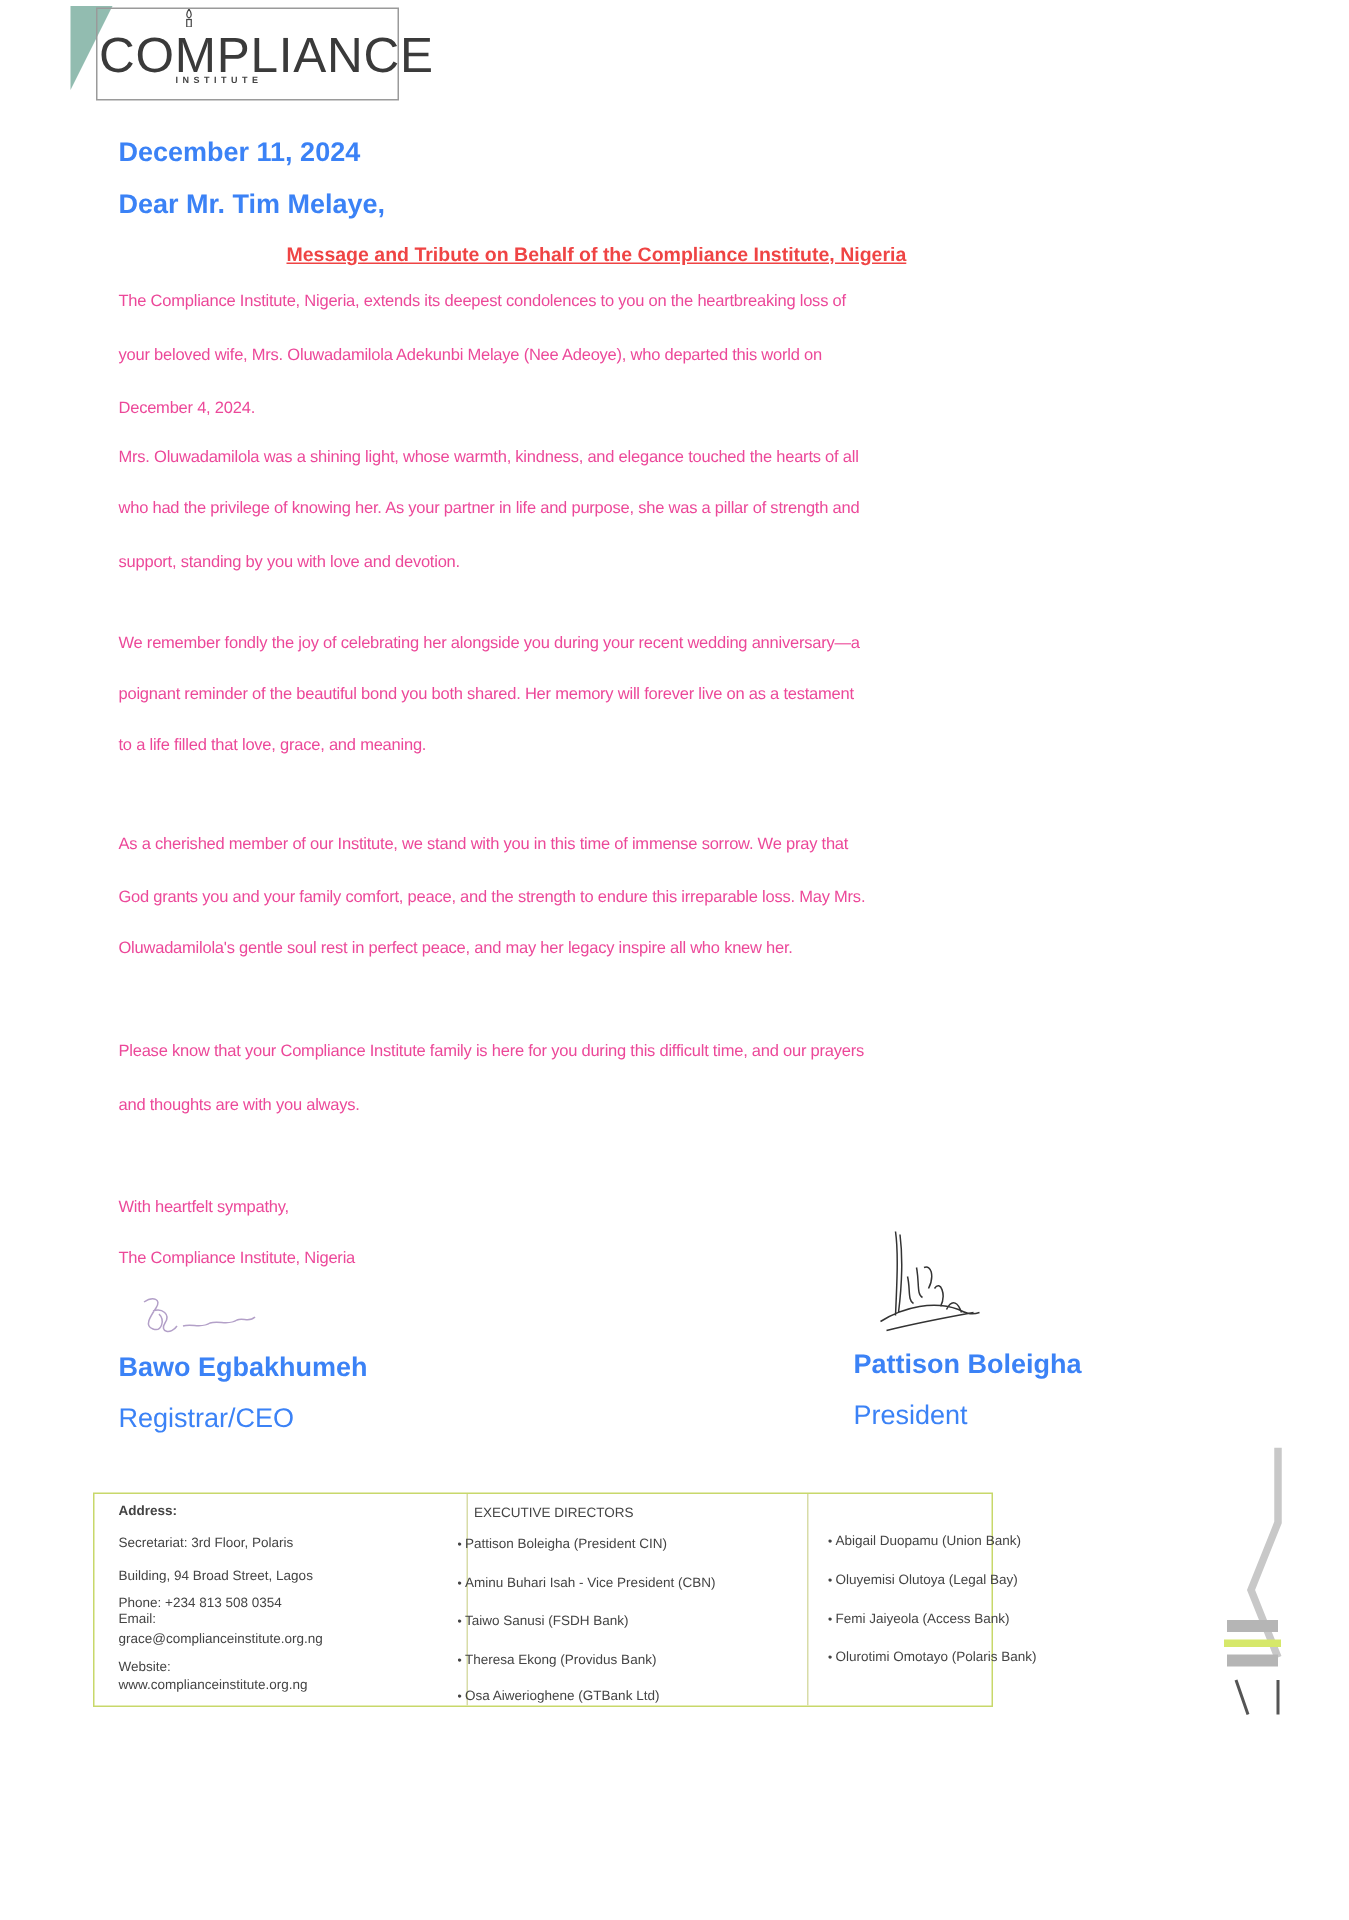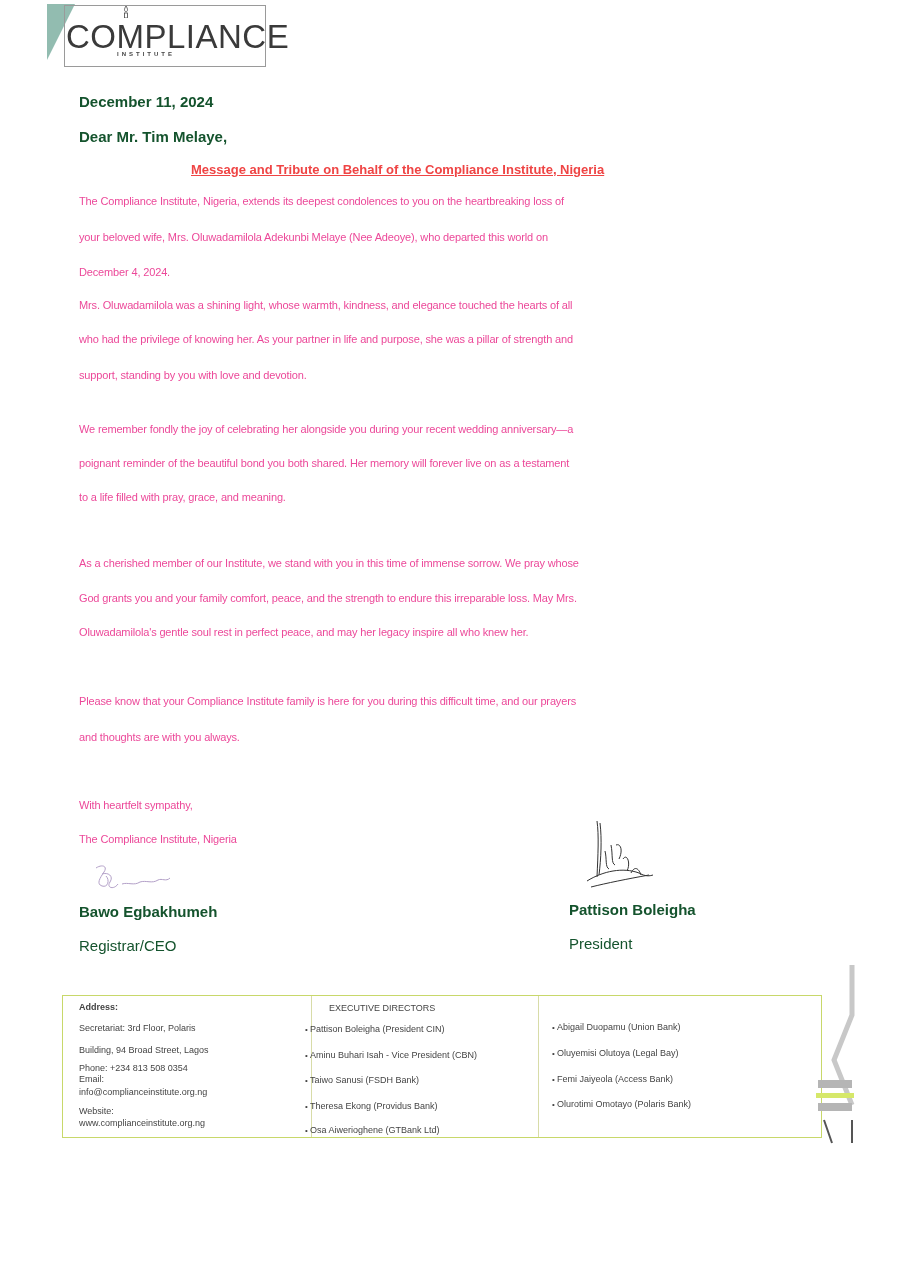--- a/index.html
+++ b/index.html
@@ -22,30 +22,30 @@
     position: absolute; left: 66px; top: 18px; font-size: 33px; letter-spacing: 0.5px;
     color: #3a3a3a; font-weight: normal;
   }
   .logo-sub {
     position: absolute; left: 117px; top: 51px; font-size: 6px; letter-spacing: 3px; color: #444; font-weight: bold;
   }
   .logo-candle {
     position: absolute; left: 122px; top: 6px; width: 8px; height: 12px;
   }
 
-  .p { position: absolute; left: 79px; font-size: 15px; line-height: 17px; color: #14532d; white-space: nowrap; }
+  .p { position: absolute; left: 79px; font-size: 18px; line-height: 17px; color: #3b82f6; white-space: nowrap; }
   .bold { font-weight: bold; }
   .title {
     position: absolute; left: 191px; top: 162px; font-size: 13px; font-weight: bold; text-decoration: underline; color: #ef4444;
   }
   .line { position: absolute; left: 79px; font-size: 11px; color: #ec4899; white-space: nowrap; letter-spacing: -0.15px; }
 
   
   .footer {
-    position: absolute; left: 62px; top: 995px; width: 760px; height: 143px;
+    position: absolute; left: 62px; top: 995px; width: 600px; height: 143px;
     border: 1px solid #c8d86a; box-sizing: border-box;
   }
   .footer .divider { position: absolute; top: 0; bottom: 0; width: 1px; background: #d8dca8; }
   .ft { position: absolute; font-size: 9px; color: #444; white-space: nowrap; }
   .ft.b { font-weight: bold; }
   .bullet::before { content: "• "; font-size: 8px; }
 
   .sig { position: absolute; }
   .deco { position: absolute; left: 812px; top: 965px; width: 50px; height: 185px; }
 </style>
@@ -73,25 +73,25 @@
 
 <div>
   <div class="line" style="top:299px;">Mrs. Oluwadamilola was a shining light, whose warmth, kindness, and elegance touched the hearts of all</div>
   <div class="line" style="top:333px;">who had the privilege of knowing her. As your partner in life and purpose, she was a pillar of strength and</div>
   <div class="line" style="top:369px;">support, standing by you with love and devotion.</div>
 </div>
 
 <div>
   <div class="line" style="top:423px;">We remember fondly the joy of celebrating her alongside you during your recent wedding anniversary—a</div>
   <div class="line" style="top:457px;">poignant reminder of the beautiful bond you both shared. Her memory will forever live on as a testament</div>
-  <div class="line" style="top:491px;">to a life filled with pray, grace, and meaning.</div>
+  <div class="line" style="top:491px;">to a life filled that love, grace, and meaning.</div>
 </div>
 
 <div>
-  <div class="line" style="top:557px;">As a cherished member of our Institute, we stand with you in this time of immense sorrow. We pray whose</div>
+  <div class="line" style="top:557px;">As a cherished member of our Institute, we stand with you in this time of immense sorrow. We pray that</div>
   <div class="line" style="top:592px;">God grants you and your family comfort, peace, and the strength to endure this irreparable loss. May Mrs.</div>
   <div class="line" style="top:626px;">Oluwadamilola's gentle soul rest in perfect peace, and may her legacy inspire all who knew her.</div>
 </div>
 
 <div>
   <div class="line" style="top:695px;">Please know that your Compliance Institute family is here for you during this difficult time, and our prayers</div>
   <div class="line" style="top:731px;">and thoughts are with you always.</div>
 </div>
 
 <div class="line" style="top:799px;">With heartfelt sympathy,</div>
@@ -111,25 +111,25 @@
 
 <div class="footer">
   <div class="divider" style="left:248px;"></div>
   <div class="divider" style="left:475px;"></div>
 
   <div class="ft b" style="left:16px; top:6px;">Address:</div>
   <div class="ft" style="left:16px; top:27px;">Secretariat: 3rd Floor, Polaris</div>
   <div class="ft" style="left:16px; top:49px;">Building, 94 Broad Street, Lagos</div>
   <div class="ft" style="left:16px; top:67px;">Phone: +234 813 508 0354</div>
   <div class="ft" style="left:16px; top:78px;">Email:</div>
-  <div class="ft" style="left:16px; top:91px;">info@complianceinstitute.org.ng</div>
+  <div class="ft" style="left:16px; top:91px;">grace@complianceinstitute.org.ng</div>
   <div class="ft" style="left:16px; top:110px;">Website:</div>
   <div class="ft" style="left:16px; top:122px;">www.complianceinstitute.org.ng</div>
 
-  <div class="ft" style="left:266px; top:7px;text-align:center;">EXECUTIVE DIRECTORS</div>
+  <div class="ft" style="left:253px; top:7px;text-align:center;">EXECUTIVE DIRECTORS</div>
   <div class="ft bullet" style="left:242px; top:28px;">Pattison Boleigha (President CIN)</div>
   <div class="ft bullet" style="left:242px; top:54px;">Aminu Buhari Isah - Vice President (CBN)</div>
   <div class="ft bullet" style="left:242px; top:79px;">Taiwo Sanusi (FSDH Bank)</div>
   <div class="ft bullet" style="left:242px; top:105px;">Theresa Ekong (Providus Bank)</div>
   <div class="ft bullet" style="left:242px; top:129px;">Osa Aiwerioghene (GTBank Ltd)</div>
 
   <div class="ft bullet" style="left:489px; top:26px;">Abigail Duopamu (Union Bank)</div>
   <div class="ft bullet" style="left:489px; top:52px;">Oluyemisi Olutoya (Legal Bay)</div>
   <div class="ft bullet" style="left:489px; top:78px;">Femi Jaiyeola (Access Bank)</div>
   <div class="ft bullet" style="left:489px; top:103px;">Olurotimi Omotayo (Polaris Bank)</div>

